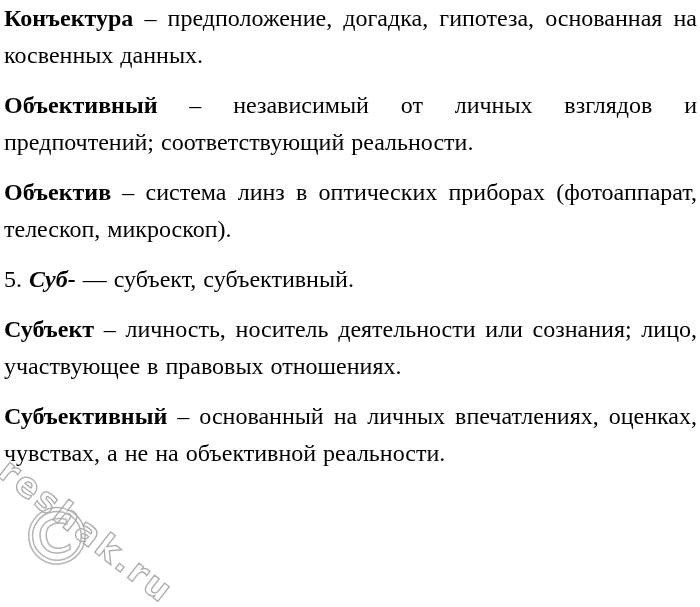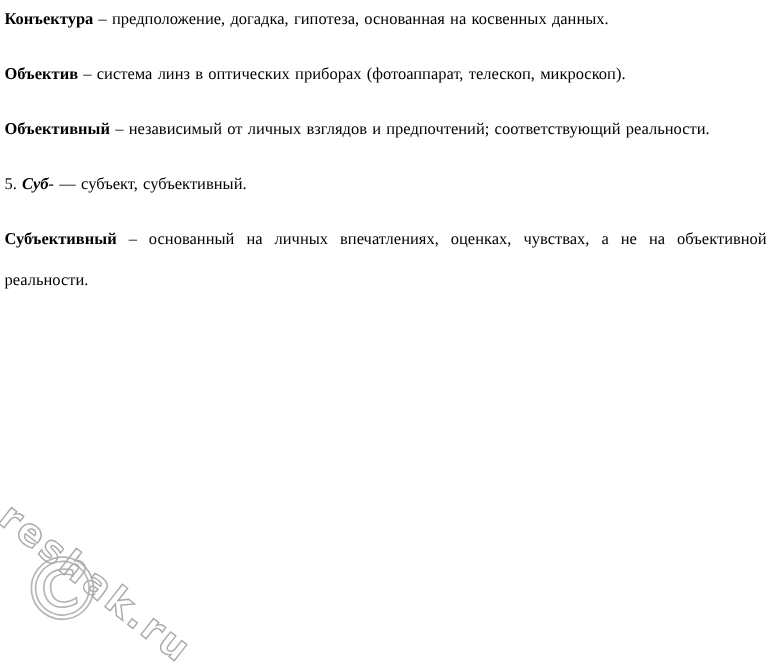--- a/index.html
+++ b/index.html
@@ -13,21 +13,21 @@
     color: #000000;
   }
   .page {
     position: relative;
     width: 693px;
     padding: 0 3px 0 4px;
     z-index: 1;
   }
   p.para {
     margin: 0 0 13px 0;
-    font-size: 15px;
+    font-size: 24px;
     line-height: 37px;
     text-align: justify;
     text-align-last: left;
     word-spacing: 1px;
   }
   p.para:last-child { margin-bottom: 0; }
   .term { font-weight: 700; }
   .term.it { font-style: italic; }
   .prefix { font-weight: 400; }
 
@@ -67,26 +67,27 @@
 </style>
 </head>
 <body>
 
 <div class="page">
 
   <p class="para"><span class="prefix"></span><span class="term">Конъектура</span><span class="body"> – предположение, догадка, гипотеза, основанная на косвенных данных.</span></p>
 
 
 
+  <p class="para"><span class="prefix"></span><span class="term">Объективный</span><span class="body"> – независимый от личных взглядов и предпочтений; соответствующий реальности.</span></p>
+
   <p class="para"><span class="prefix"></span><span class="term">Объектив</span><span class="body"> – система линз в оптических приборах (фотоаппарат, телескоп, микроскоп).</span></p>
-
-  <p class="para"><span class="prefix"></span><span class="term">Объективный</span><span class="body"> – независимый от личных взглядов и предпочтений; соответствующий реальности.</span></p>
 
   <p class="para"><span class="prefix">5. </span><span class="term it">Суб-</span><span class="body"> — субъект, субъективный.</span></p>
 
+  <p class="para"><span class="prefix"></span><span class="term">Субъект</span><span class="body"> – личность, носитель деятельности или сознания; лицо, участвующее в правовых отношениях.</span></p>
 
   <p class="para"><span class="prefix"></span><span class="term">Субъективный</span><span class="body"> – основанный на личных впечатлениях, оценках, чувствах, а не на объективной реальности.</span></p>
 
 </div>
 
 <div class="watermark">
   <span class="wm-copyright">©</span>
   <span class="wm-text">reshak.ru</span>
 </div>
 

